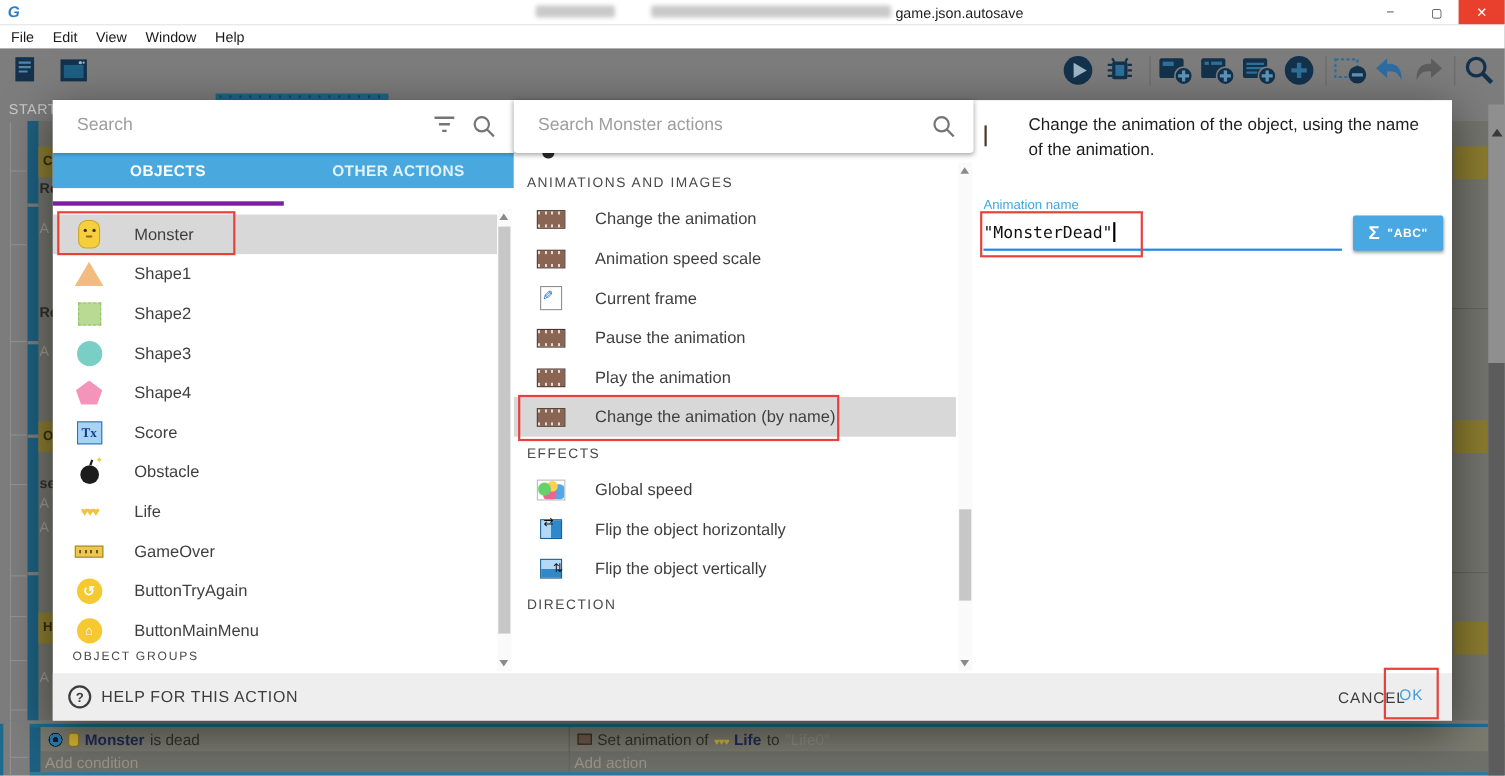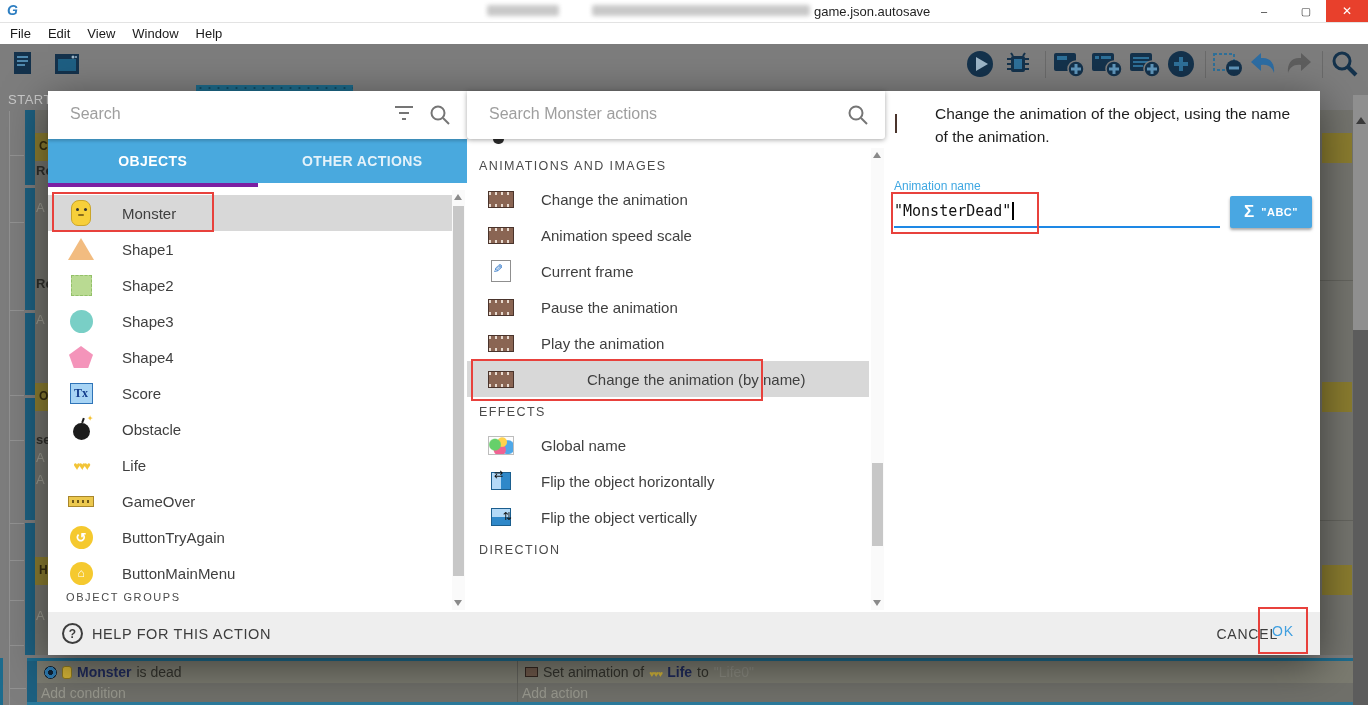--- a/index.html
+++ b/index.html
@@ -57,21 +57,21 @@
   .search-left{position:absolute;left:0;top:0;width:419px;height:48px;background:#fff;
                box-shadow:0 2px 3px rgba(0,0,0,.2);z-index:3;}
   .search-mid{position:absolute;left:0;top:0;width:418px;height:48px;background:#fff;border-radius:0 0 3px 3px;
               box-shadow:0 1px 5px rgba(0,0,0,.35);z-index:4;}
   .search-input{border:none;outline:none;font-size:16px;color:#444;background:transparent;
                 margin:13px 0 0 20px;width:300px;font-family:"Liberation Sans",sans-serif;}
   .search-input::placeholder{color:#9e9e9e;opacity:1;}
   .filter-ic{position:absolute;right:52px;top:14px;}
   .mag-ic{position:absolute;right:16px;top:13px;}
 
-  .tabs{position:absolute;left:0;top:48px;width:419px;height:44px;background:#49a9de;display:flex;}
+  .tabs{position:absolute;left:0;top:48px;width:419px;height:32px;background:#49a9de;display:flex;}
   .tab{flex:1;display:flex;align-items:center;justify-content:center;color:rgba(255,255,255,.85);
        font-size:14px;font-weight:bold;letter-spacing:.4px;}
   .tab.active{color:#fff;}
   .tab-underline{position:absolute;left:0;top:92px;width:210px;height:4px;background:#7b1fa2;}
 
   .obj-list{position:absolute;left:0;top:96px;width:404px;height:404px;padding-top:8px;overflow:hidden;}
   .obj-row{height:36px;display:flex;align-items:center;padding-left:18px;position:relative;}
   .obj-row.selected{background:#d8d8d8;}
   .obj-row.selected::after{content:"";position:absolute;left:4px;top:-3px;width:158px;height:36px;border:2px solid #e8413c;}
   .oicon{width:30px;display:flex;justify-content:center;align-items:center;}
@@ -85,21 +85,21 @@
   .sb-down{position:absolute;left:2px;bottom:4px;width:0;height:0;border-left:4.5px solid transparent;border-right:4.5px solid transparent;border-top:6px solid #8a8a8a;}
   .sb-thumb{position:absolute;left:1px;width:11px;background:#c7c7c7;}
   .left-scroll .sb-thumb{top:16px;height:370px;}
   .mid-scroll .sb-thumb{top:315px;height:83px;}
 
   .act-list{position:absolute;left:0;top:48px;width:418px;height:473px;overflow:hidden;}
   .cut-item{height:12px;position:relative;}
   .cut-glyph{position:absolute;left:26px;top:0;width:11px;height:5px;background:#2b2b2b;border-radius:0 0 5px 5px;}
   .section-header{height:30px;display:flex;align-items:center;padding-left:12px;font-size:12.5px;color:#4a4a4a;letter-spacing:1.4px;}
   .act-row{height:36px;display:flex;align-items:center;padding-left:20px;margin-right:16px;position:relative;}
-  .act-row.selected{background:#d8d8d8;gap:46px;}
+  .act-row.selected{background:#d8d8d8;}
   .act-row.selected::after{content:"";position:absolute;left:4px;top:-2px;width:288px;height:38px;border:2px solid #e8413c;}
   .aicon{width:28px;display:flex;justify-content:center;align-items:center;}
   .act-label{margin-left:26px;font-size:15px;color:#3f3f3f;}
 
   
   .desc-icon{position:absolute;left:10px;top:24px;}
   .desc-text{position:absolute;left:50px;top:11px;width:360px;font-size:15.5px;line-height:1.5;color:#1e1e1e;}
   .param-label{position:absolute;left:9px;top:88px;font-size:12px;color:#3fa7e2;}
   .param-input{position:absolute;left:9px;top:105px;width:326px;height:30px;border-bottom:2px solid #1e88e5;
                display:flex;align-items:center;font-family:"DejaVu Sans Mono",monospace;font-size:15px;color:#111;}
@@ -472,21 +472,21 @@
           <span class="aicon">
             <span class="icon-film"></span>
           </span>
           <span class="act-label">Change the animation (by name)</span>
         </div>
         <div class="section-header">EFFECTS</div>
         <div class="act-row">
           <span class="aicon">
             <span class="icon-image"></span>
           </span>
-          <span class="act-label">Global name</span>
+          <span class="act-label">Global speed</span>
         </div>
         <div class="act-row">
           <span class="aicon">
             <span class="icon-fliph"></span>
           </span>
           <span class="act-label">Flip the object horizontally</span>
         </div>
         <div class="act-row">
           <span class="aicon">
             <span class="icon-flipv"></span>

